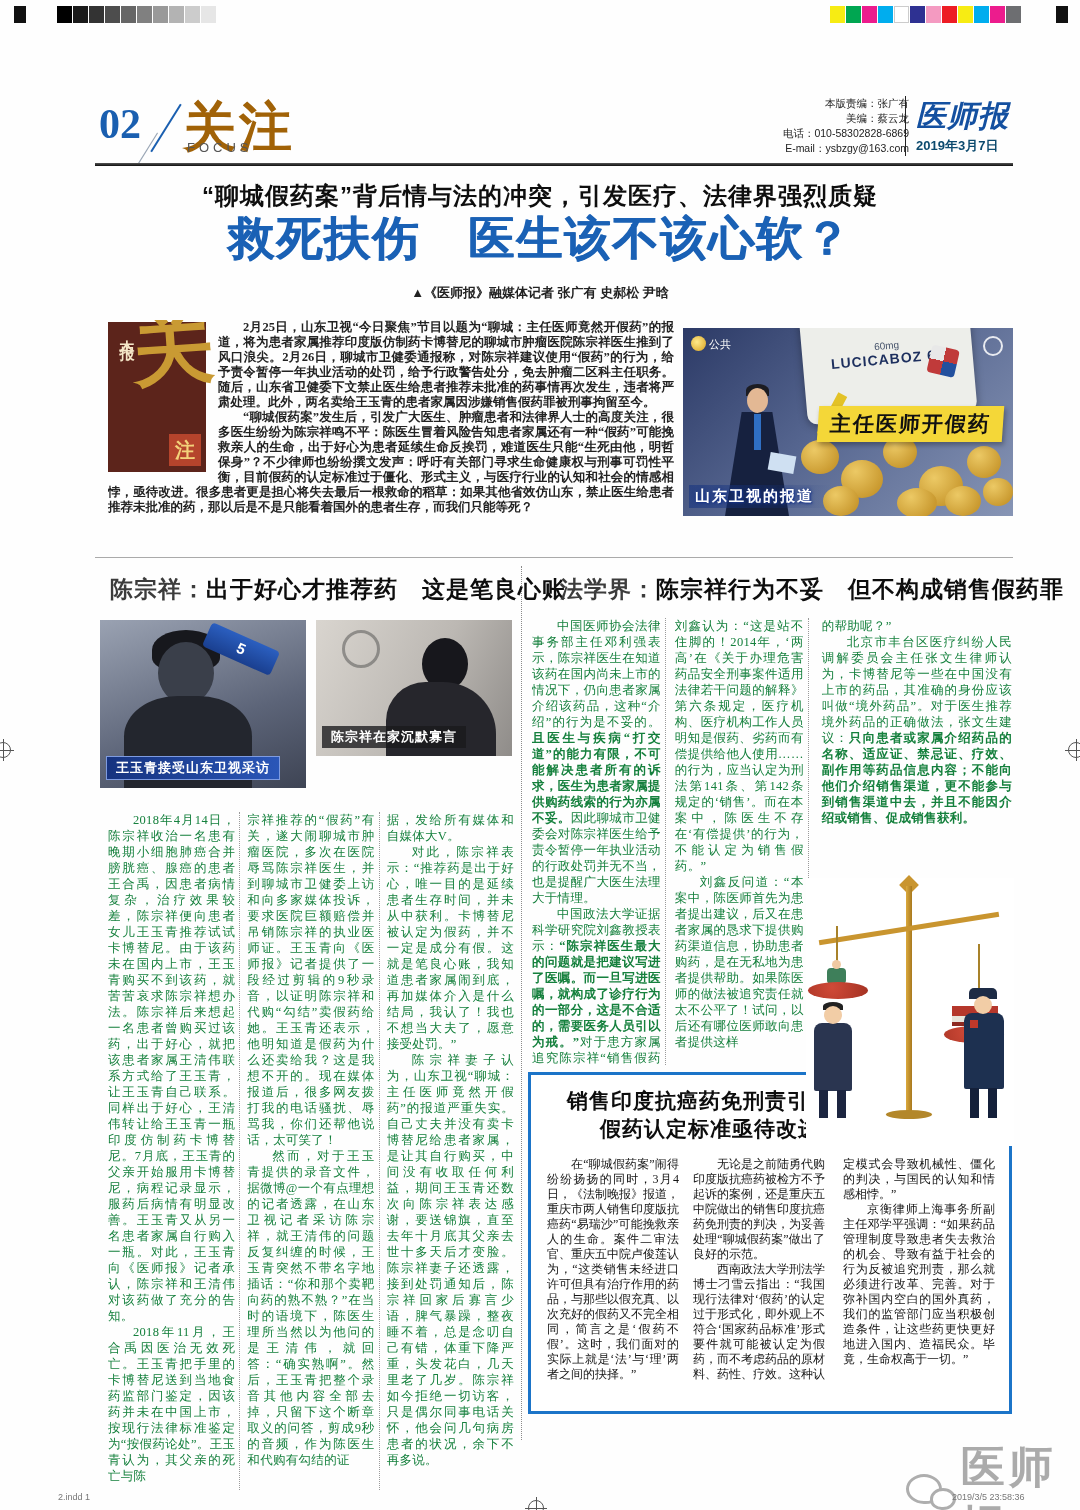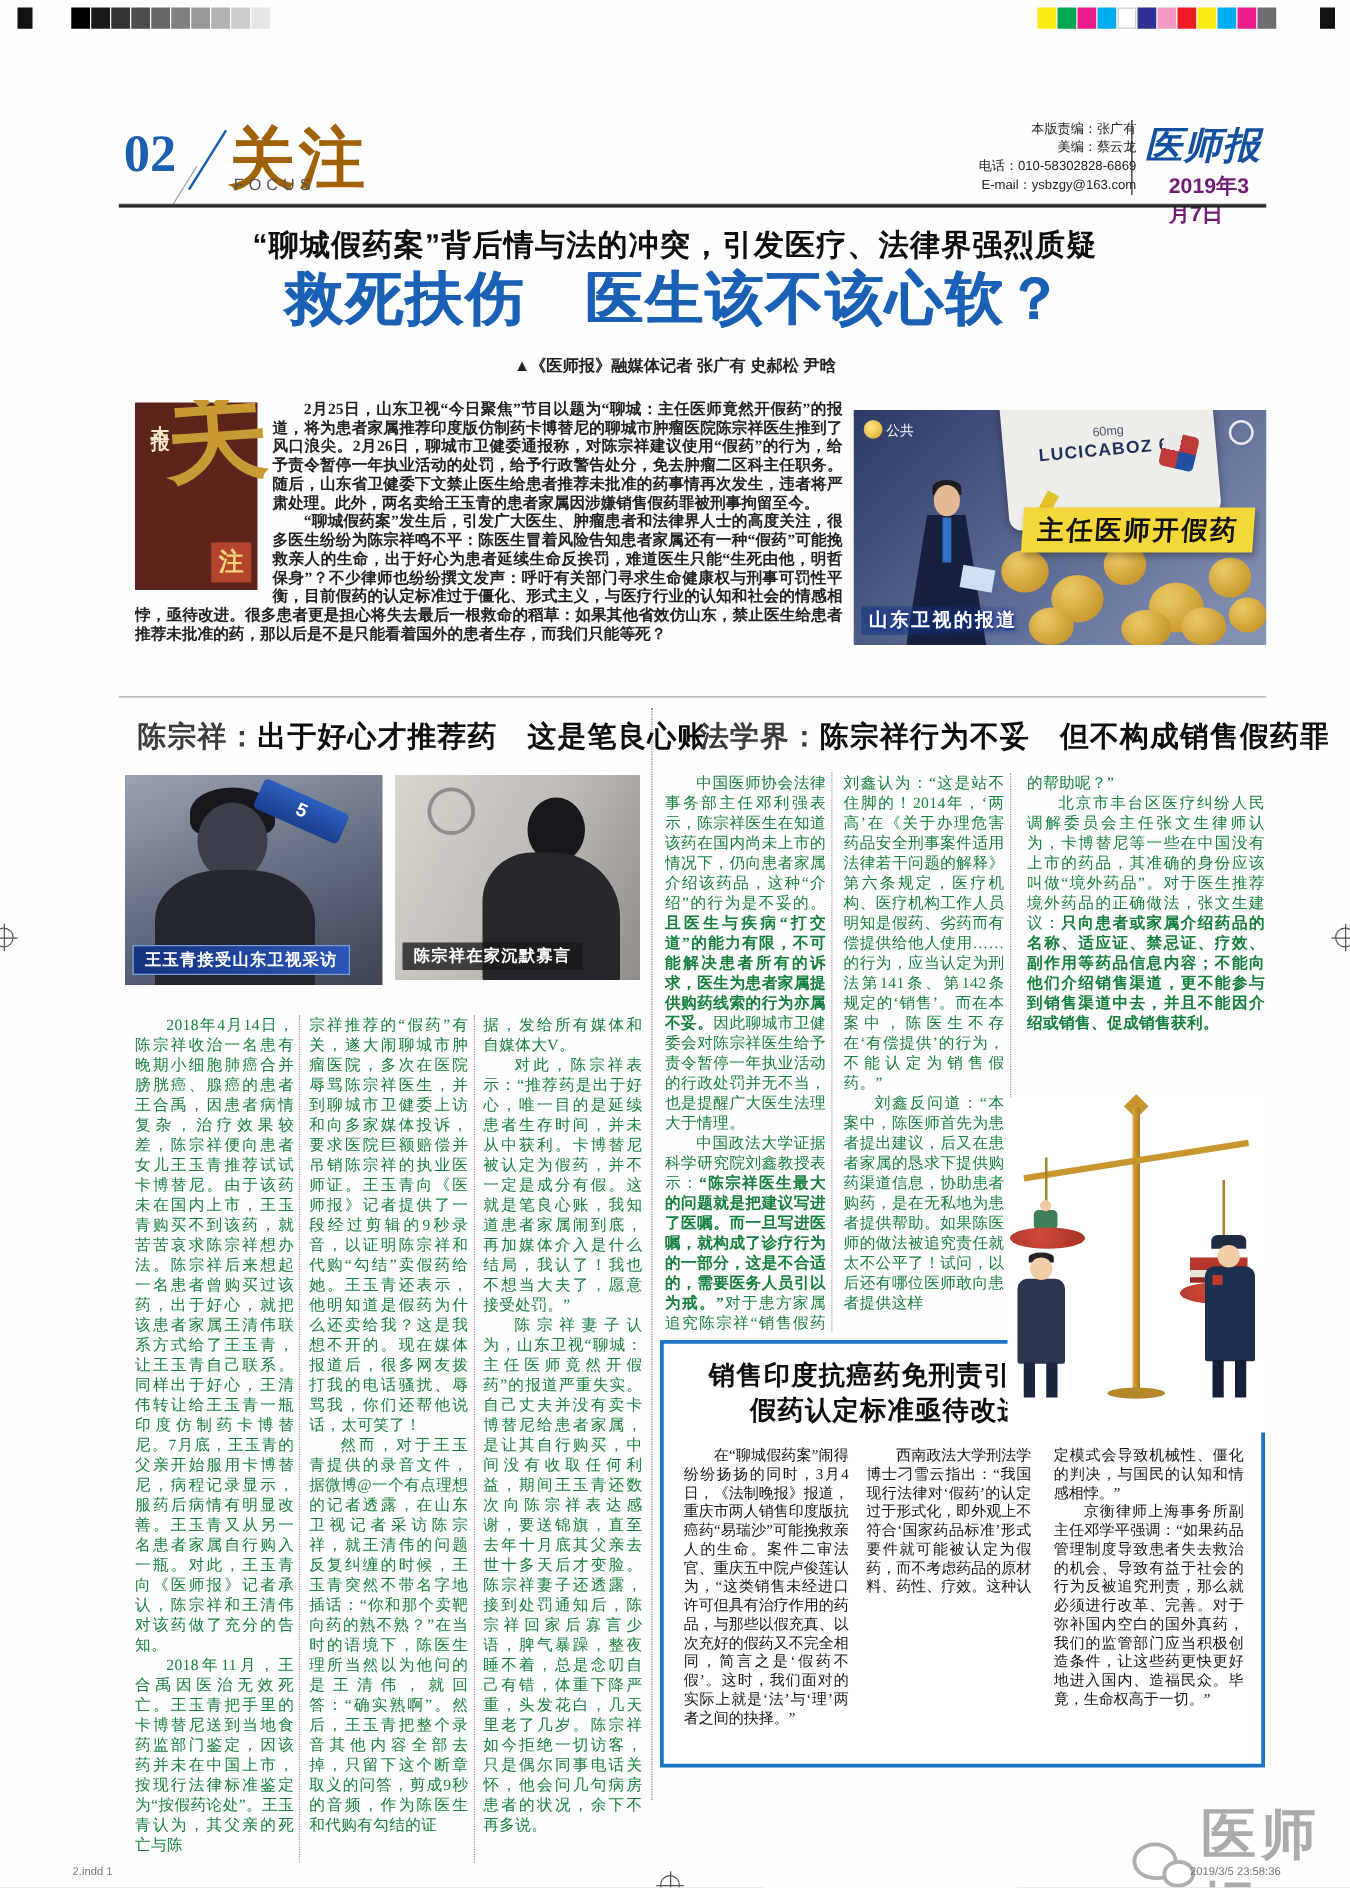--- a/index.html
+++ b/index.html
@@ -18,21 +18,21 @@
   .reg .v { top:-4px; bottom:-4px; left:50%; width:1px; }
 
   
   .mh-num { font-family:Liberation Serif, serif; font-weight:bold; font-size:42px; color:#1a5fb0; }
   .mh-sec { font-family:"Liberation Sans",sans-serif; font-weight:bold; font-size:53px; color:#a16207; letter-spacing:3px; }
   .mh-sec-en { font-family:"Liberation Sans",sans-serif; font-size:13px; color:#555; letter-spacing:4px; }
   .mh-chev { width:2px; height:56px; background:#1a5fb0; transform:rotate(32deg); }
   .mh-chev2 { width:1px; height:38px; background:#9aa6b5; transform:rotate(32deg); }
   .mh-info { font-family:"Liberation Sans",sans-serif; font-size:10.5px; color:#222; text-align:right; line-height:15px; }
   .mh-paper { font-family:"Liberation Serif",serif; font-style:italic; font-weight:bold; font-size:30px; color:#1450a0; letter-spacing:1px; }
-  .mh-date { font-family:"Liberation Sans",sans-serif; font-weight:bold; font-size:17px; color:#701a75;margin-left:19px; }
+  .mh-date { font-family:"Liberation Sans",sans-serif; font-weight:bold; font-size:13px; color:#0c4a6e; }
   .mh-rule { height:3px; background:linear-gradient(#555,#0d0d0d); }
 
   
   .kicker { width:100%; text-align:center; font-family:"Liberation Sans",sans-serif; font-weight:bold;
             font-size:24px; color:#0e0e0e; letter-spacing:1px; }
   .bigtitle { width:100%; text-align:center; font-family:"Liberation Sans",sans-serif; font-weight:900;
               font-size:46px; color:#1a61b5; letter-spacing:2px; text-shadow:1px 0 0 #1a61b5; }
   .byline { width:100%; text-align:center; font-family:"Liberation Sans",sans-serif; font-weight:bold;
             font-size:13px; color:#222; }
 
@@ -267,21 +267,21 @@
     <span class="pre">陈宗祥：</span><span class="tit">出于好心才推荐药　这是笔良心账</span>
   </div>
 
   <div class="abs photo photo1" style="left:100px; top:620px; width:206px; height:168px;">
     <div class="ph1-hair"></div>
     <div class="ph1-head"></div>
     <div class="ph1-body"></div>
     <div class="ph1-ribbon">5</div>
     <div class="cap-bar cap-blue">王玉青接受山东卫视采访</div>
   </div>
-  <div class="abs photo photo2" style="left:316px; top:620px; width:196px; height:164px;text-align:center;">
+  <div class="abs photo photo2" style="left:316px; top:620px; width:196px; height:136px;text-align:center;">
     <div class="ph2-wheel"></div>
     <div class="ph2-head"></div>
     <div class="ph2-body"></div>
     <div class="cap-bar cap-dark">陈宗祥在家沉默寡言</div>
   </div>
 
   <div class="abs cols" style="left:108px; top:812px; width:406px; height:678px;">
     <div class="bodycol" style="width:130px; height:678px;">
       <p class="ind">2018年4月14日，陈宗祥收治一名患有晚期小细胞肺癌合并膀胱癌、腺癌的患者王合禹，因患者病情复杂，治疗效果较差，陈宗祥便向患者女儿王玉青推荐试试卡博替尼。由于该药未在国内上市，王玉青购买不到该药，就苦苦哀求陈宗祥想办法。陈宗祥后来想起一名患者曾购买过该药，出于好心，就把该患者家属王清伟联系方式给了王玉青，让王玉青自己联系。同样出于好心，王清伟转让给王玉青一瓶印度仿制药卡博替尼。7月底，王玉青的父亲开始服用卡博替尼，病程记录显示，服药后病情有明显改善。王玉青又从另一名患者家属自行购入一瓶。对此，王玉青向《医师报》记者承认，陈宗祥和王清伟对该药做了充分的告知。</p>
       <p class="ind">2018年11月，王合禹因医治无效死亡。王玉青把手里的卡博替尼送到当地食药监部门鉴定，因该药并未在中国上市，按现行法律标准鉴定为“按假药论处”。王玉青认为，其父亲的死亡与陈</p>
@@ -318,20 +318,21 @@
 
   <div class="abs bluebox" style="left:528px; top:1072px; width:484px; height:342px;">
     <div class="abs bb-title" style="left:14px; top:12px; width:330px;">
       <div>销售印度抗癌药免刑责引热议</div>
       <div>假药认定标准亟待改进</div>
     </div>
     <div class="bb-col" style="left:16px; top:82px; width:132px; height:246px;">
       <p class="ind">在“聊城假药案”闹得纷纷扬扬的同时，3月4日，《法制晚报》报道，重庆市两人销售印度版抗癌药“易瑞沙”可能挽救亲人的生命。案件二审法官、重庆五中院卢俊莲认为，“这类销售未经进口许可但具有治疗作用的药品，与那些以假充真、以次充好的假药又不完全相同，简言之是‘假药不假’。这时，我们面对的实际上就是‘法’与‘理’两者之间的抉择。”</p>
     </div>
     <div class="bb-col" style="left:162px; top:82px; width:132px; height:246px;">
+      <p class="ind">无论是之前陆勇代购印度版抗癌药被检方不予起诉的案例，还是重庆五中院做出的销售印度抗癌药免刑责的判决，为妥善处理“聊城假药案”做出了良好的示范。</p>
       <p class="ind">西南政法大学刑法学博士刁雪云指出：“我国现行法律对‘假药’的认定过于形式化，即外观上不符合‘国家药品标准’形式要件就可能被认定为假药，而不考虑药品的原材料、药性、疗效。这种认</p>
     </div>
     <div class="bb-col" style="left:312px; top:82px; width:152px; height:246px;">
       <p class="cont">定模式会导致机械性、僵化的判决，与国民的认知和情感相悖。”</p>
       <p class="ind">京衡律师上海事务所副主任邓学平强调：“如果药品管理制度导致患者失去救治的机会、导致有益于社会的行为反被追究刑责，那么就必须进行改革、完善。对于弥补国内空白的国外真药，我们的监管部门应当积极创造条件，让这些药更快更好地进入国内、造福民众。毕竟，生命权高于一切。”</p>
     </div>
   </div>
 
   <div class="abs cartoon" style="left:806px; top:878px; width:208px; height:268px; z-index:6;">
     <div class="c-top"></div>

